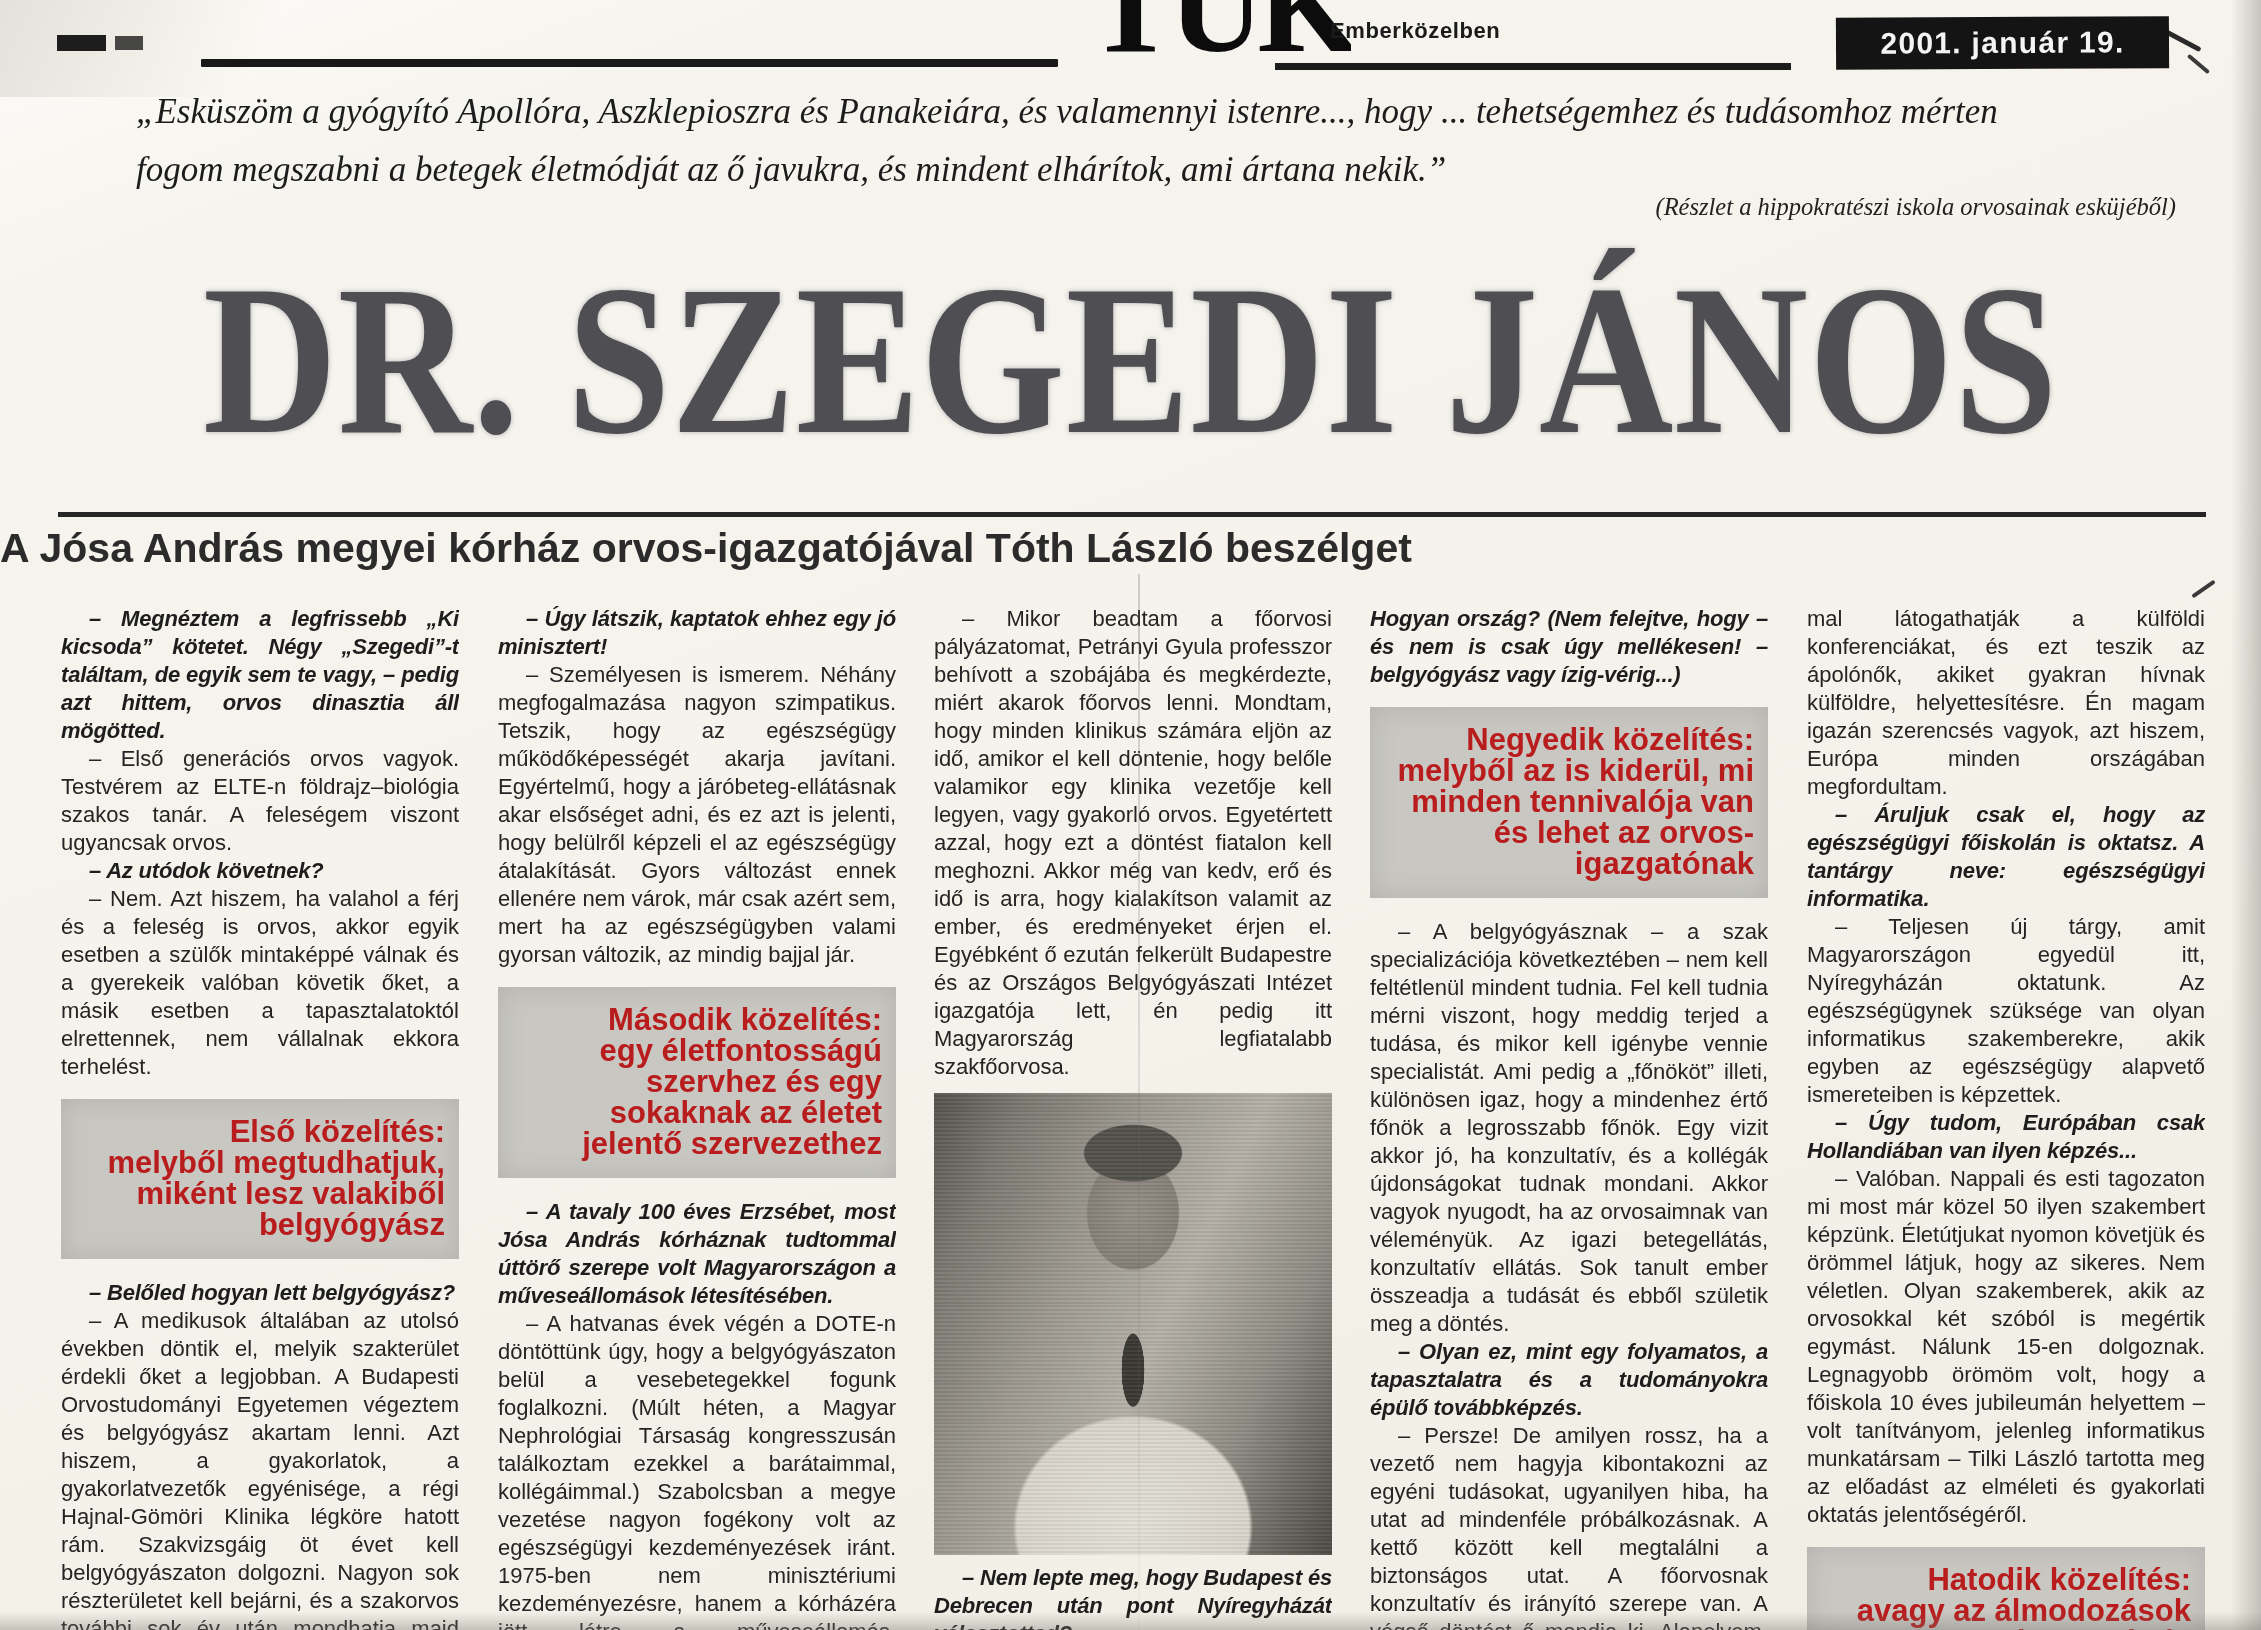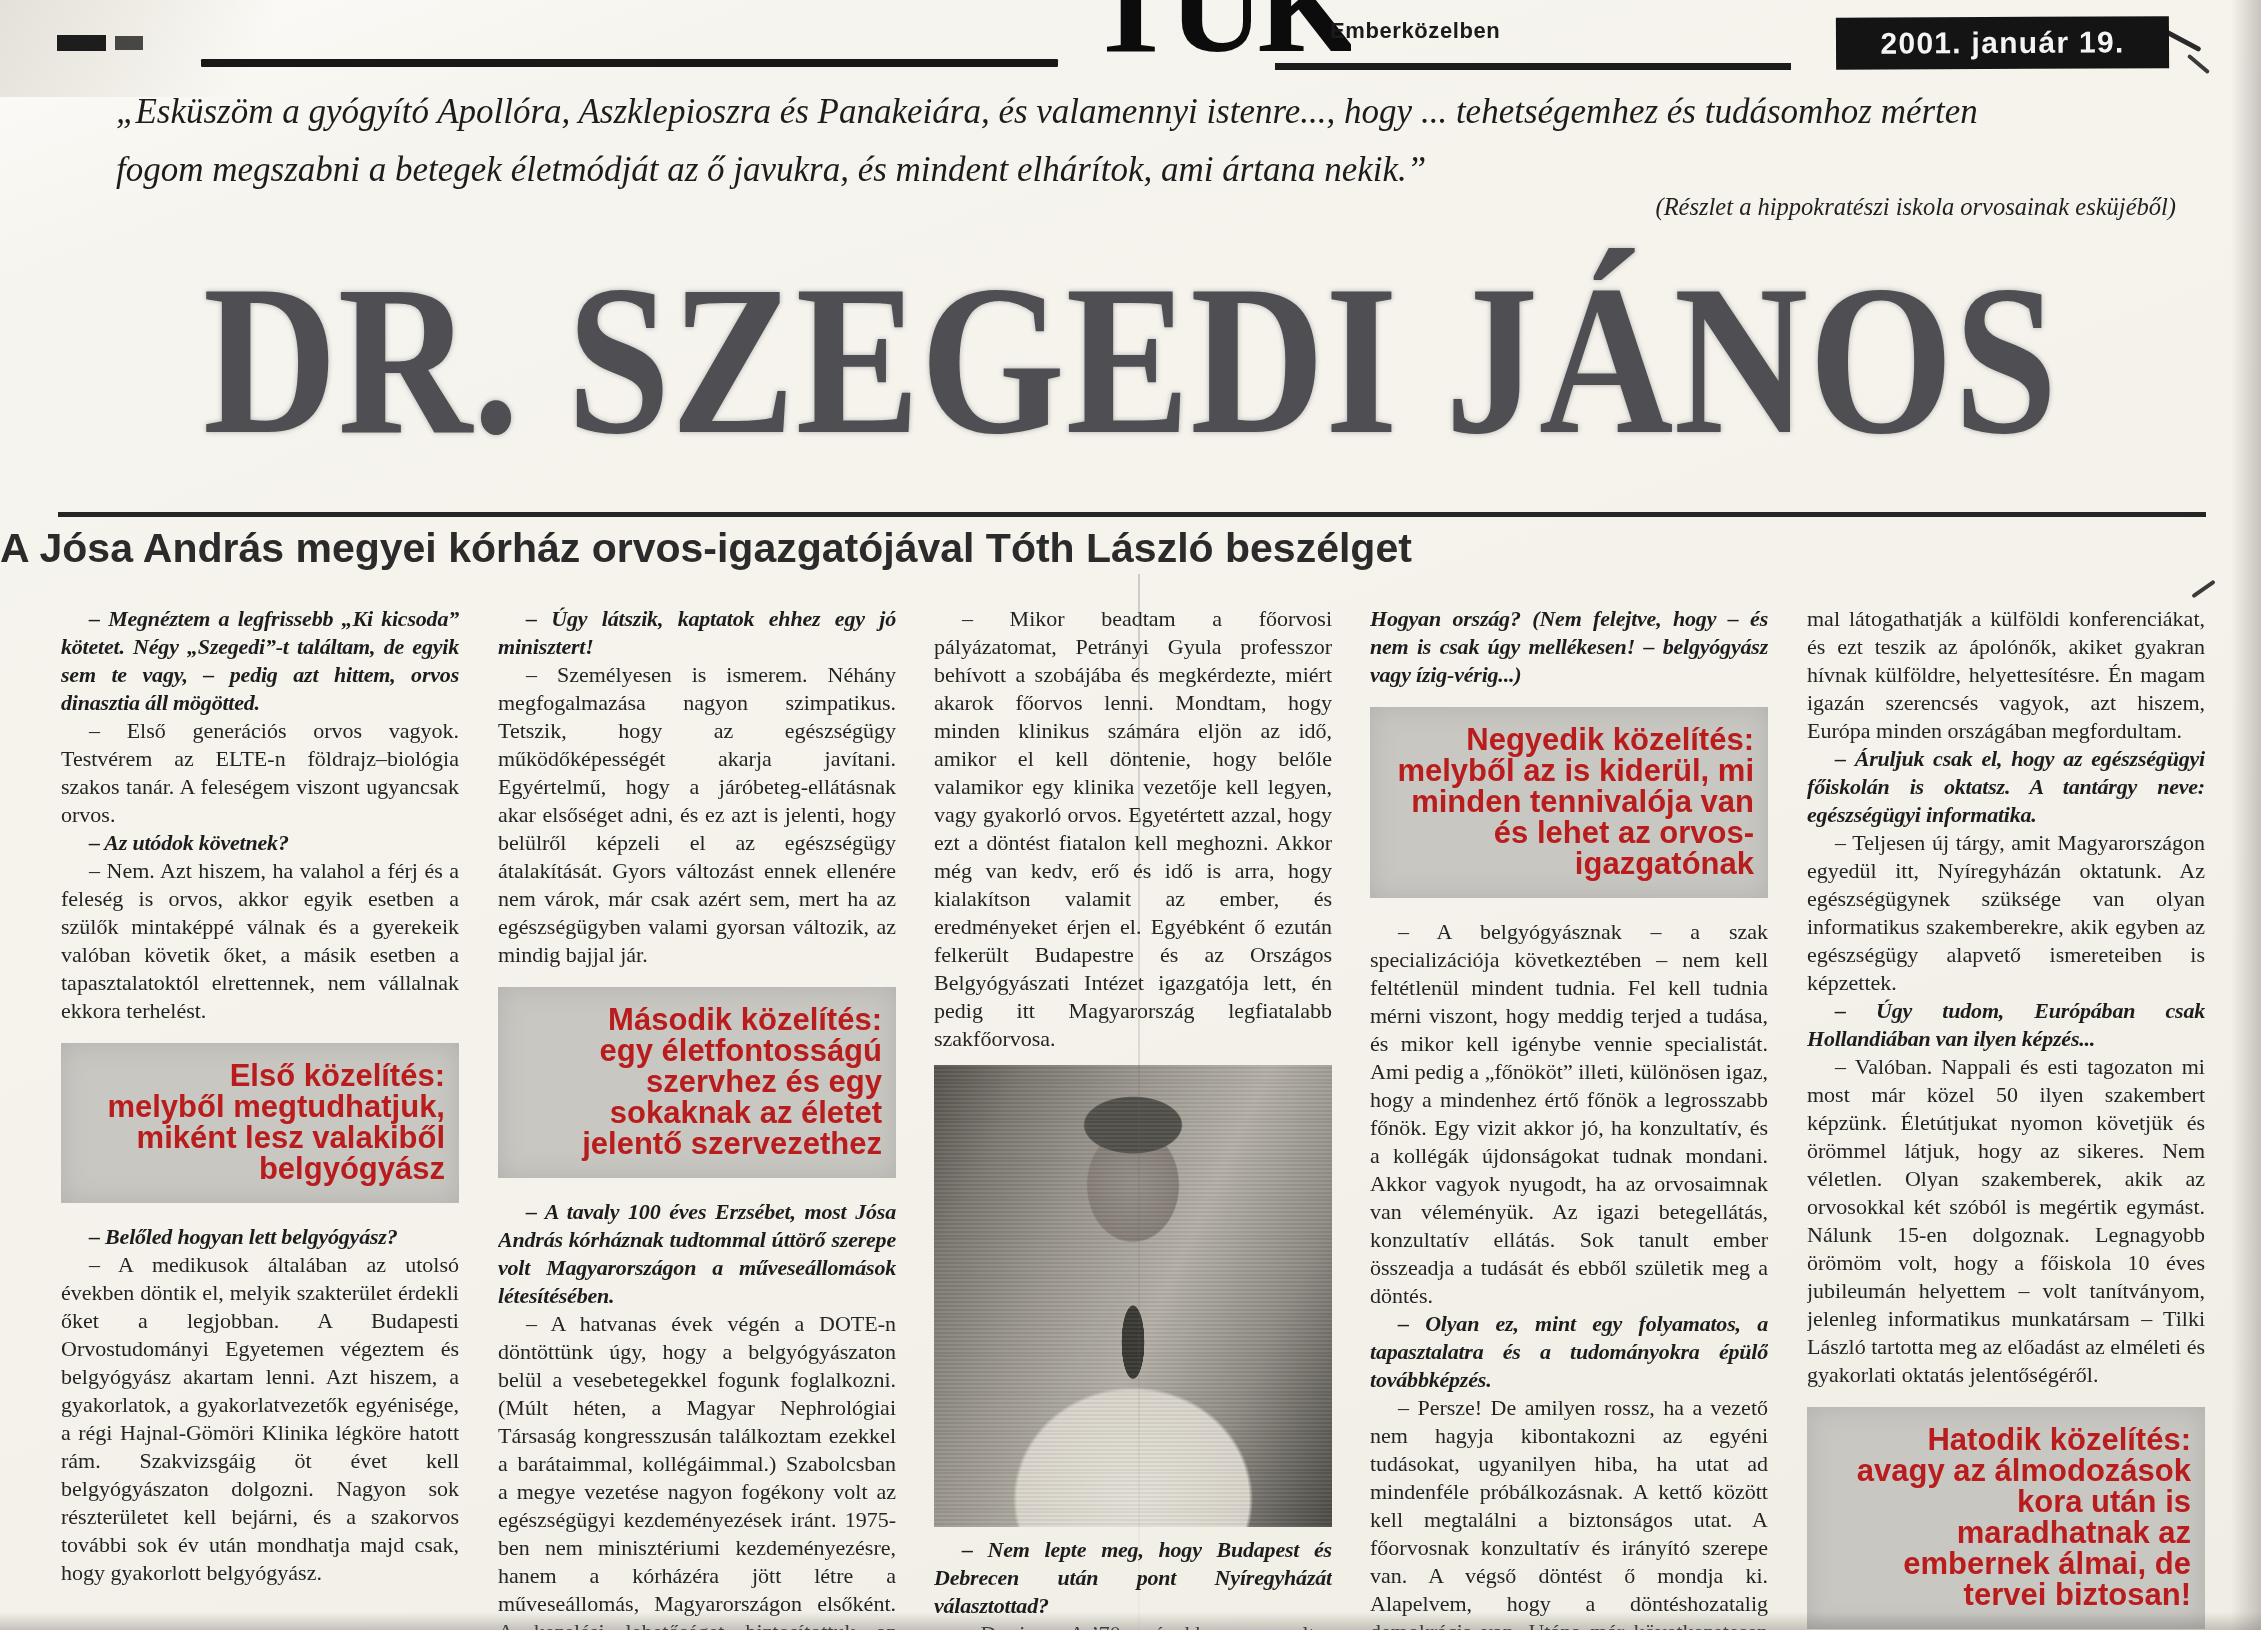--- a/index.html
+++ b/index.html
@@ -25,36 +25,36 @@
   .rule-b{position:absolute;left:1275px;top:63px;width:516px;height:7px;background:#1c1c1c;}
   .masthead-clip{position:absolute;left:1087px;top:0;width:264px;height:75px;overflow:hidden;}
   .masthead-clip span{position:absolute;left:0;top:-70px;font-family:"Liberation Serif",serif;
     font-weight:700;font-size:132px;letter-spacing:-6.4px;color:#0c0c0c;white-space:nowrap;}
   .section-label{position:absolute;left:1290px;top:18px;font-weight:700;
     font-size:22px;color:#1b1b1b;letter-spacing:0.6px;margin-left:40px;}
   .date-badge{position:absolute;left:1836px;top:17px;width:333px;height:52px;background:#141414;
     color:#f4f4f4;font-weight:700;font-size:30px;display:flex;align-items:center;justify-content:center;
     letter-spacing:1.3px;transform:rotate(-.3deg);}
   
-  .quote{position:absolute;left:116px;top:83px;width:2056px;font-family:"Liberation Serif",serif;
+  .quote{position:absolute;left:136px;top:83px;width:2056px;font-family:"Liberation Serif",serif;
     font-style:italic;font-size:35px;line-height:58px;color:#1c1c1c;}
   .attribution{position:absolute;left:1338px;top:193px;width:838px;text-align:right;
     font-family:"Liberation Serif",serif;font-style:italic;font-size:24.5px;color:#222;}
   
   .page-title{position:absolute;left:0;top:253px;width:100%;text-align:center;white-space:nowrap;
     font-family:"Liberation Serif",serif;font-weight:700;font-size:186px;line-height:1;
     color:#4e4e53;transform:scaleY(1.15);transform-origin:top center;letter-spacing:0.6px;
     text-shadow:0 0 4.5px rgba(90,90,100,.45);}
   .subtitle-rule{position:absolute;left:58px;top:512px;width:2148px;height:4.5px;background:#262626;}
   .page-subtitle{position:absolute;left:0;top:525px;width:100%;text-align:left;
     font-weight:700;font-size:41px;color:#2b2b2b;}
   
   .col{position:absolute;top:605px;bottom:0;width:398px;overflow:hidden;text-align:justify;}
   .c1{left:61px}.c2{left:498px}.c3{left:934px}.c4{left:1370px}.c5{left:1807px}
-  .col p{margin:0;font-size:22px;line-height:28px;color:#242424;text-indent:28px;font-family:Liberation Serif, serif;}
+  .col p{margin:0;font-size:22px;line-height:28px;color:#242424;text-indent:28px;}
   .col p.q{font-weight:700;font-style:italic;color:#1d1d1d;letter-spacing:-0.2px;}
   .col p.cont{text-indent:0;}
   .col .heading{background:#c8c7c2;color:#b91c1c;font-weight:700;font-size:31px;line-height:31px;
     padding:17px 14px 19.3px 15.5px;margin:18px 0 19.3px;text-indent:36px;text-align:right;
     box-shadow:inset 0 0 26px rgba(110,110,110,.25);}
   
   .photo{position:relative;height:462px;margin:11.6px 0 9px;overflow:hidden;
     background:
       radial-gradient(ellipse 83px 48px at 50% 13%, #52504a 0%, #52504a 58%, rgba(82,80,74,0) 60%),
       radial-gradient(ellipse 73px 90px at 50% 26%, #938f87 0%, #867f77 62%, rgba(134,127,119,0) 64%),

